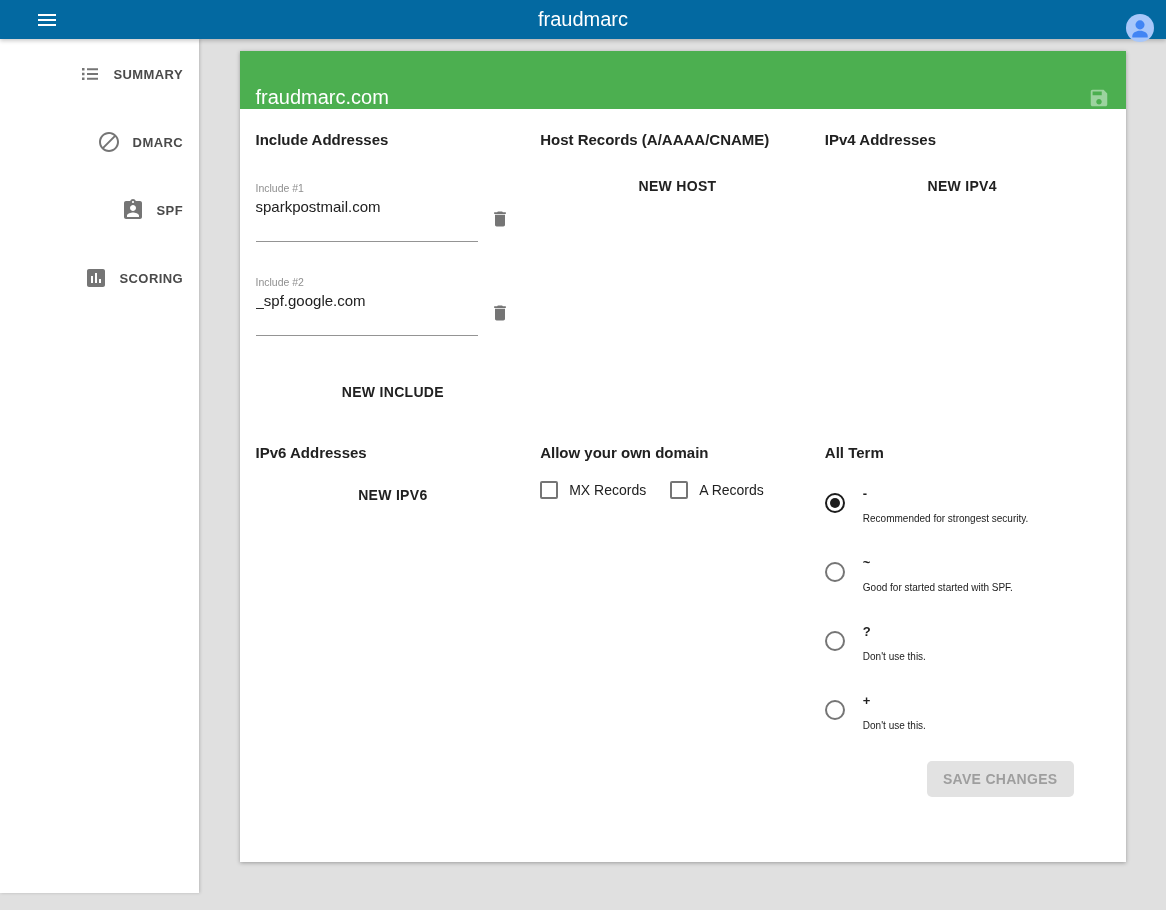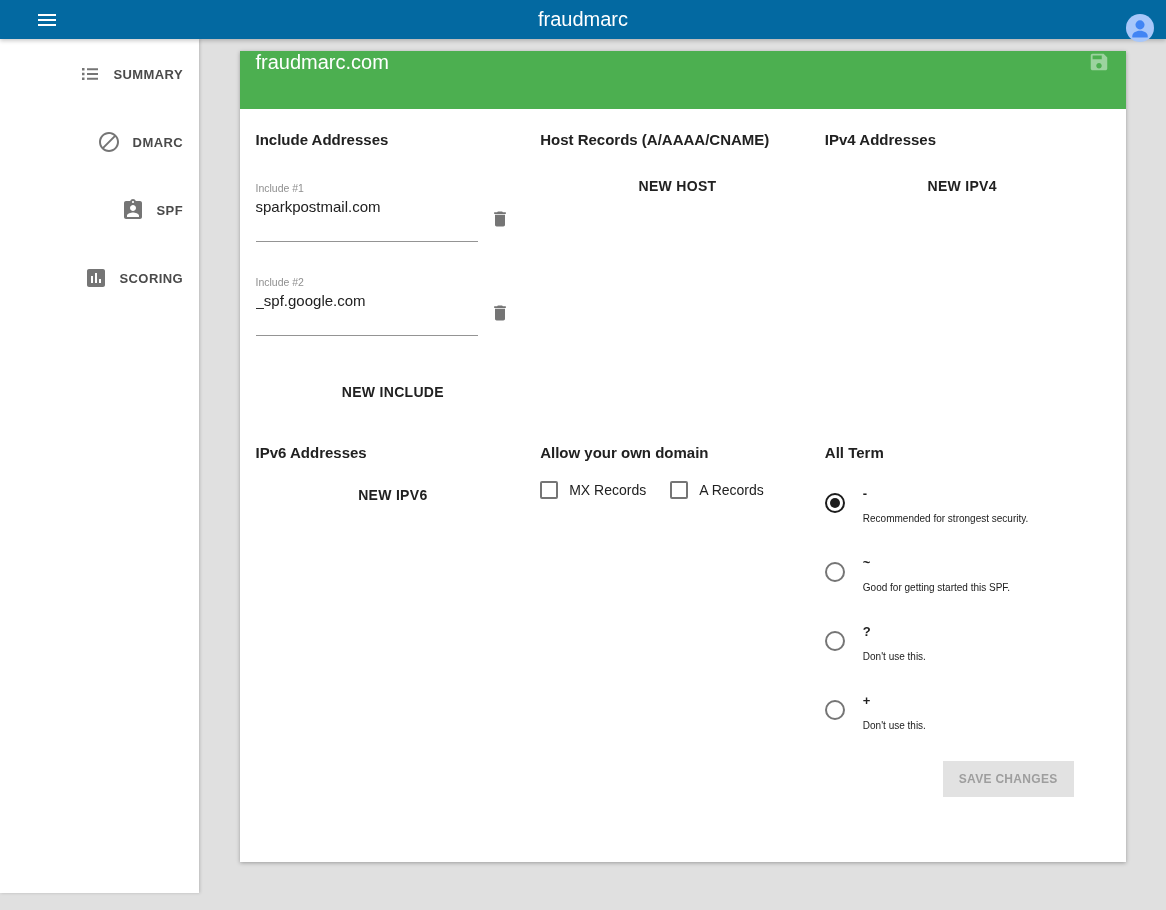--- a/index.html
+++ b/index.html
@@ -42,21 +42,21 @@
   .main { flex: 1; display: flex; justify-content: center; align-items: flex-start; padding-top: 12px; }
 
   
   .card {
     width: 886px; min-height: 808px; background: #fff;
     box-shadow: 0 1px 4px rgba(0,0,0,0.3);
     display: flex; flex-direction: column;
   }
   .card-header {
     height: 58px; background: #4caf50; flex-shrink: 0;
-    display: flex; align-items: flex-start; padding: 0 16px;
+    display: flex; align-items: flex-end; padding: 0 16px;
   }
   .card-title { flex: 1; color: #fff; font-size: 20px; font-weight: 400; }
   .save-icon { width: 22px; height: 22px; color: rgba(255,255,255,0.45); }
 
   .card-body { flex: 1; display: flex; flex-direction: column; padding: 22px 16px 16px; }
   .grid { display: grid; grid-template-columns: 1fr 1fr 1fr; }
   .grid.row2 { margin-top: 34px; }
   .section { padding-right: 10px; }
   .section-title { font-size: 15px; font-weight: bold; color: #212121; margin: 0; }
 
@@ -102,23 +102,23 @@
     content: ''; position: absolute; left: 3px; top: 3px; right: 3px; bottom: 3px;
     background: #1c1c1c; border-radius: 50%;
   }
   .radio-text { margin-left: 18px; }
   .radio-symbol { font-size: 13px; font-weight: bold; color: #212121; line-height: 14px; }
   .radio-desc { margin-top: 12px; font-size: 10px; color: #212121; }
 
   
   .card-footer { margin-top: auto; display: flex; justify-content: flex-end; padding: 30px 36px 49px 0; }
   .save-btn {
-    background: #e2e2e2; color: #9e9e9e; border: none; border-radius: 0;
-    font-family: "Liberation Sans", sans-serif;
-    height: 36px; padding: 0 16px; font-size: 12px; font-weight: bold; letter-spacing: 0.3px; text-align: right;
+    background: #e2e2e2; color: #9e9e9e; border: none; border-radius: 5px;
+    font-family: "Liberation Sans", sans-serif;
+    height: 36px; padding: 0 16px; font-size: 14px; font-weight: bold; letter-spacing: 0.3px; text-align: right;
   }
 
   svg { display: block; width: 100%; height: 100%; }
 </style>
 </head>
 <body>
 
 <header class="appbar">
   <div class="menu-btn">
     <svg viewBox="0 0 24 24" fill="currentColor">
@@ -255,21 +255,21 @@
               <div class="radio-text">
                 <div class="radio-symbol">-</div>
                 <div class="radio-desc">Recommended for strongest security.</div>
               </div>
             </div>
 
             <div class="radio-row">
               <span class="radio-circle"></span>
               <div class="radio-text">
                 <div class="radio-symbol">~</div>
-                <div class="radio-desc">Good for getting started this SPF.</div>
+                <div class="radio-desc">Good for started started with SPF.</div>
               </div>
             </div>
 
             <div class="radio-row">
               <span class="radio-circle"></span>
               <div class="radio-text">
                 <div class="radio-symbol">?</div>
                 <div class="radio-desc">Don't use this.</div>
               </div>
             </div>

